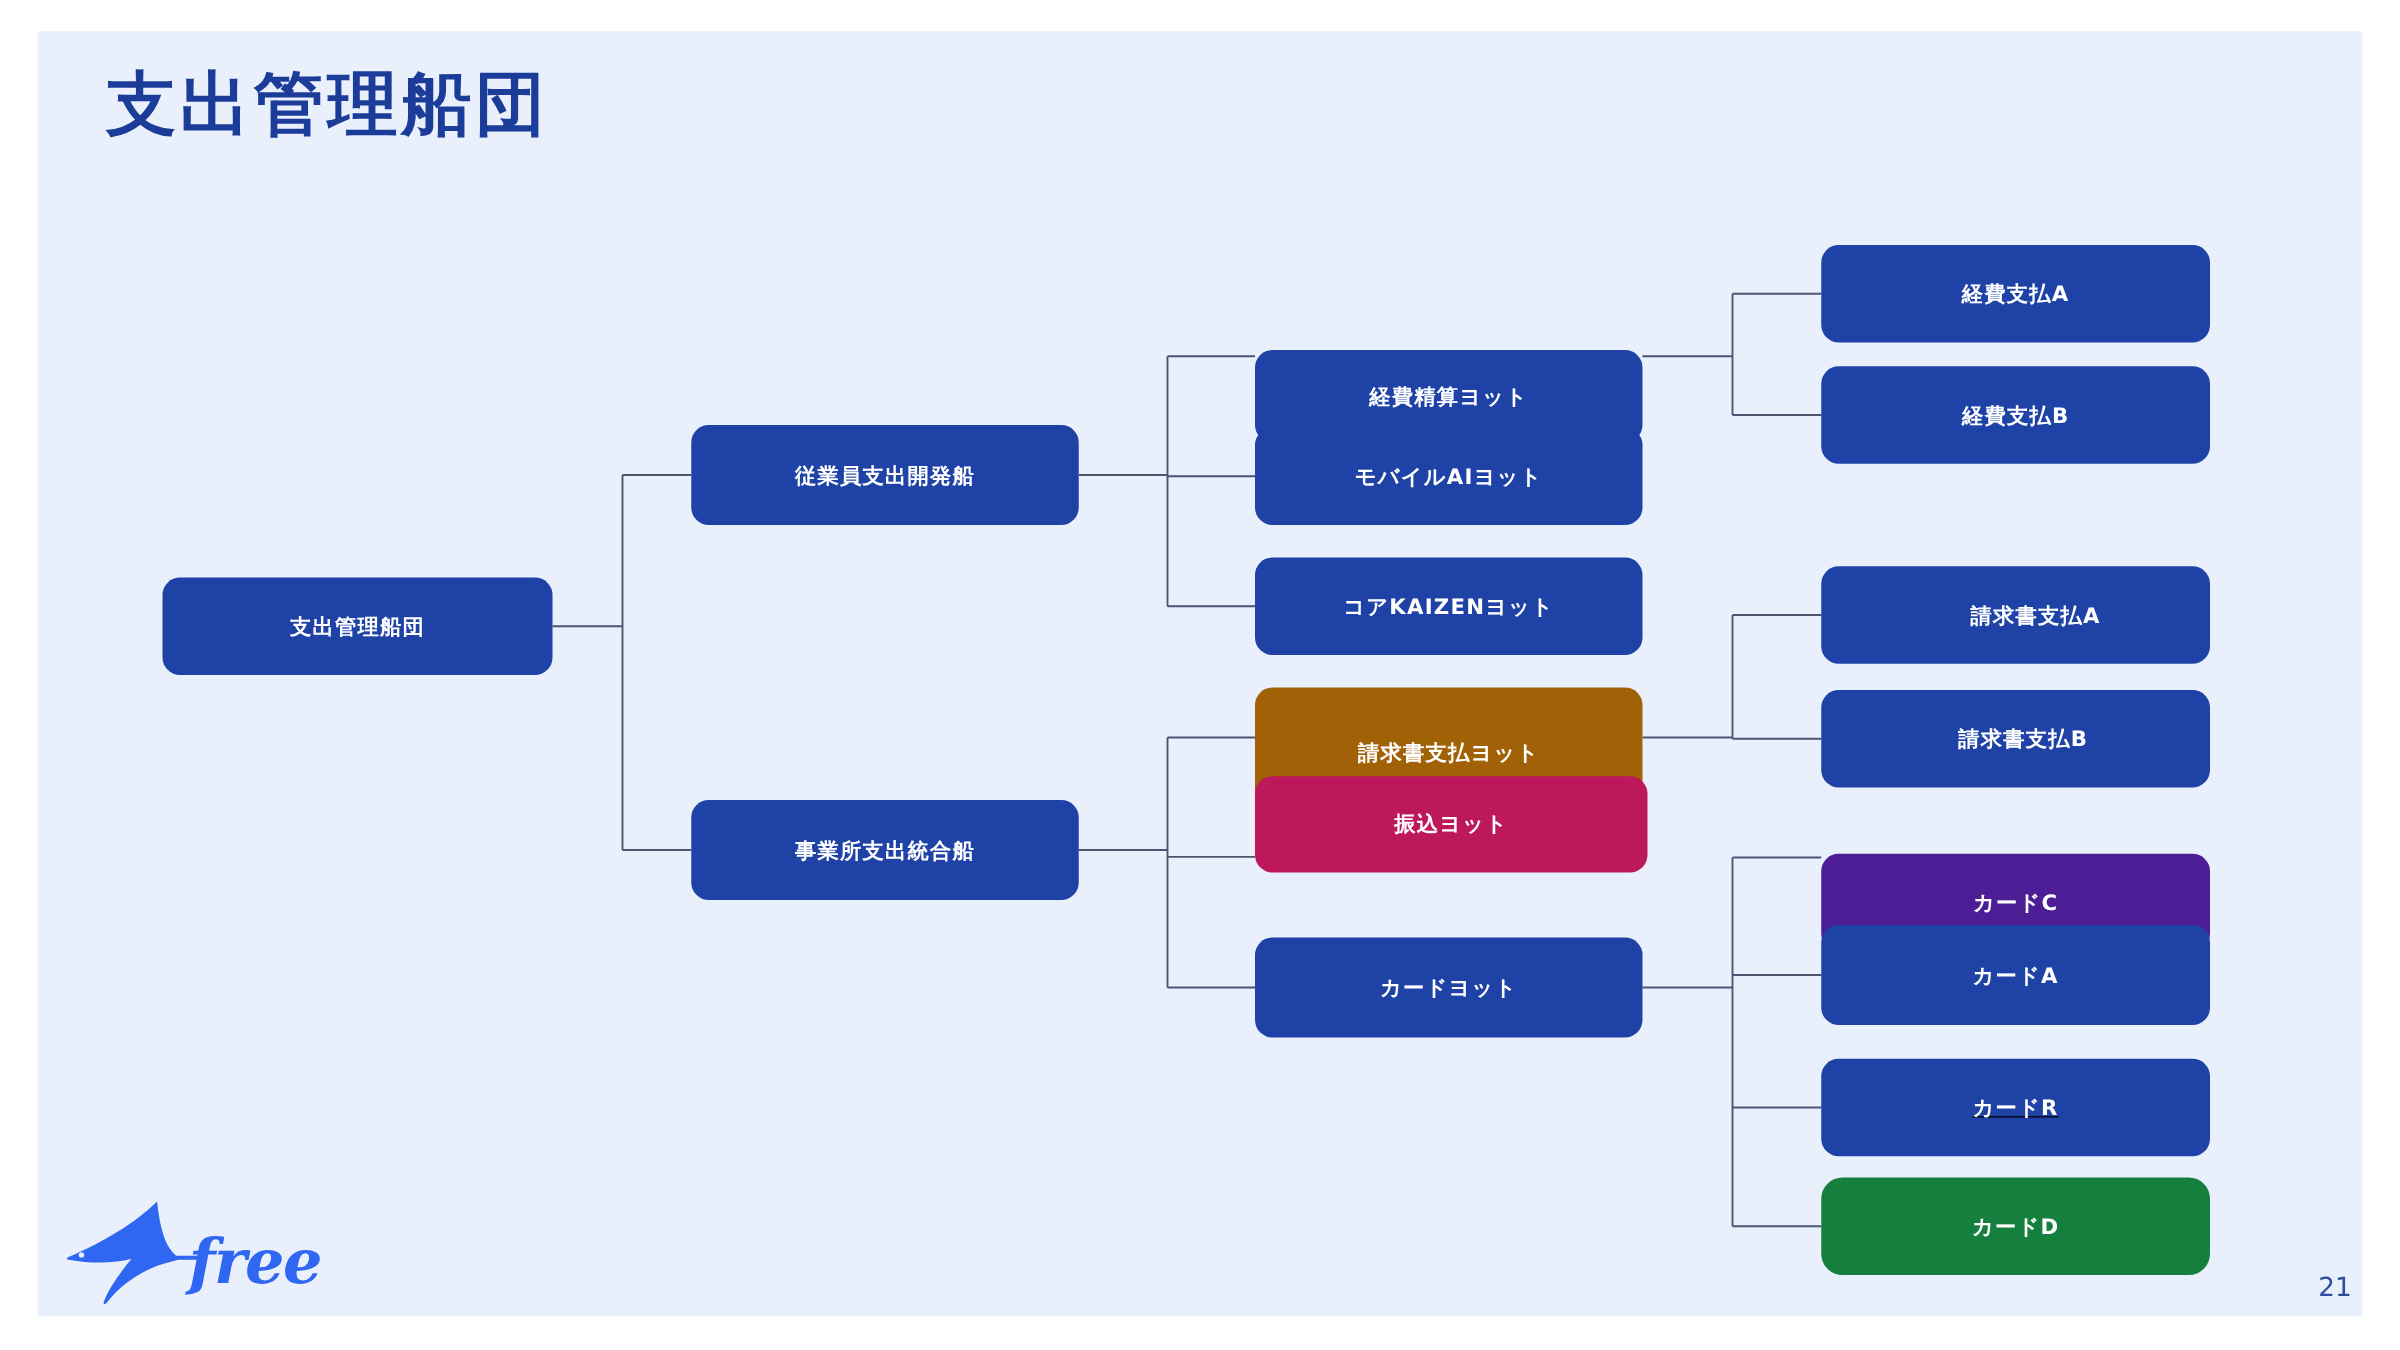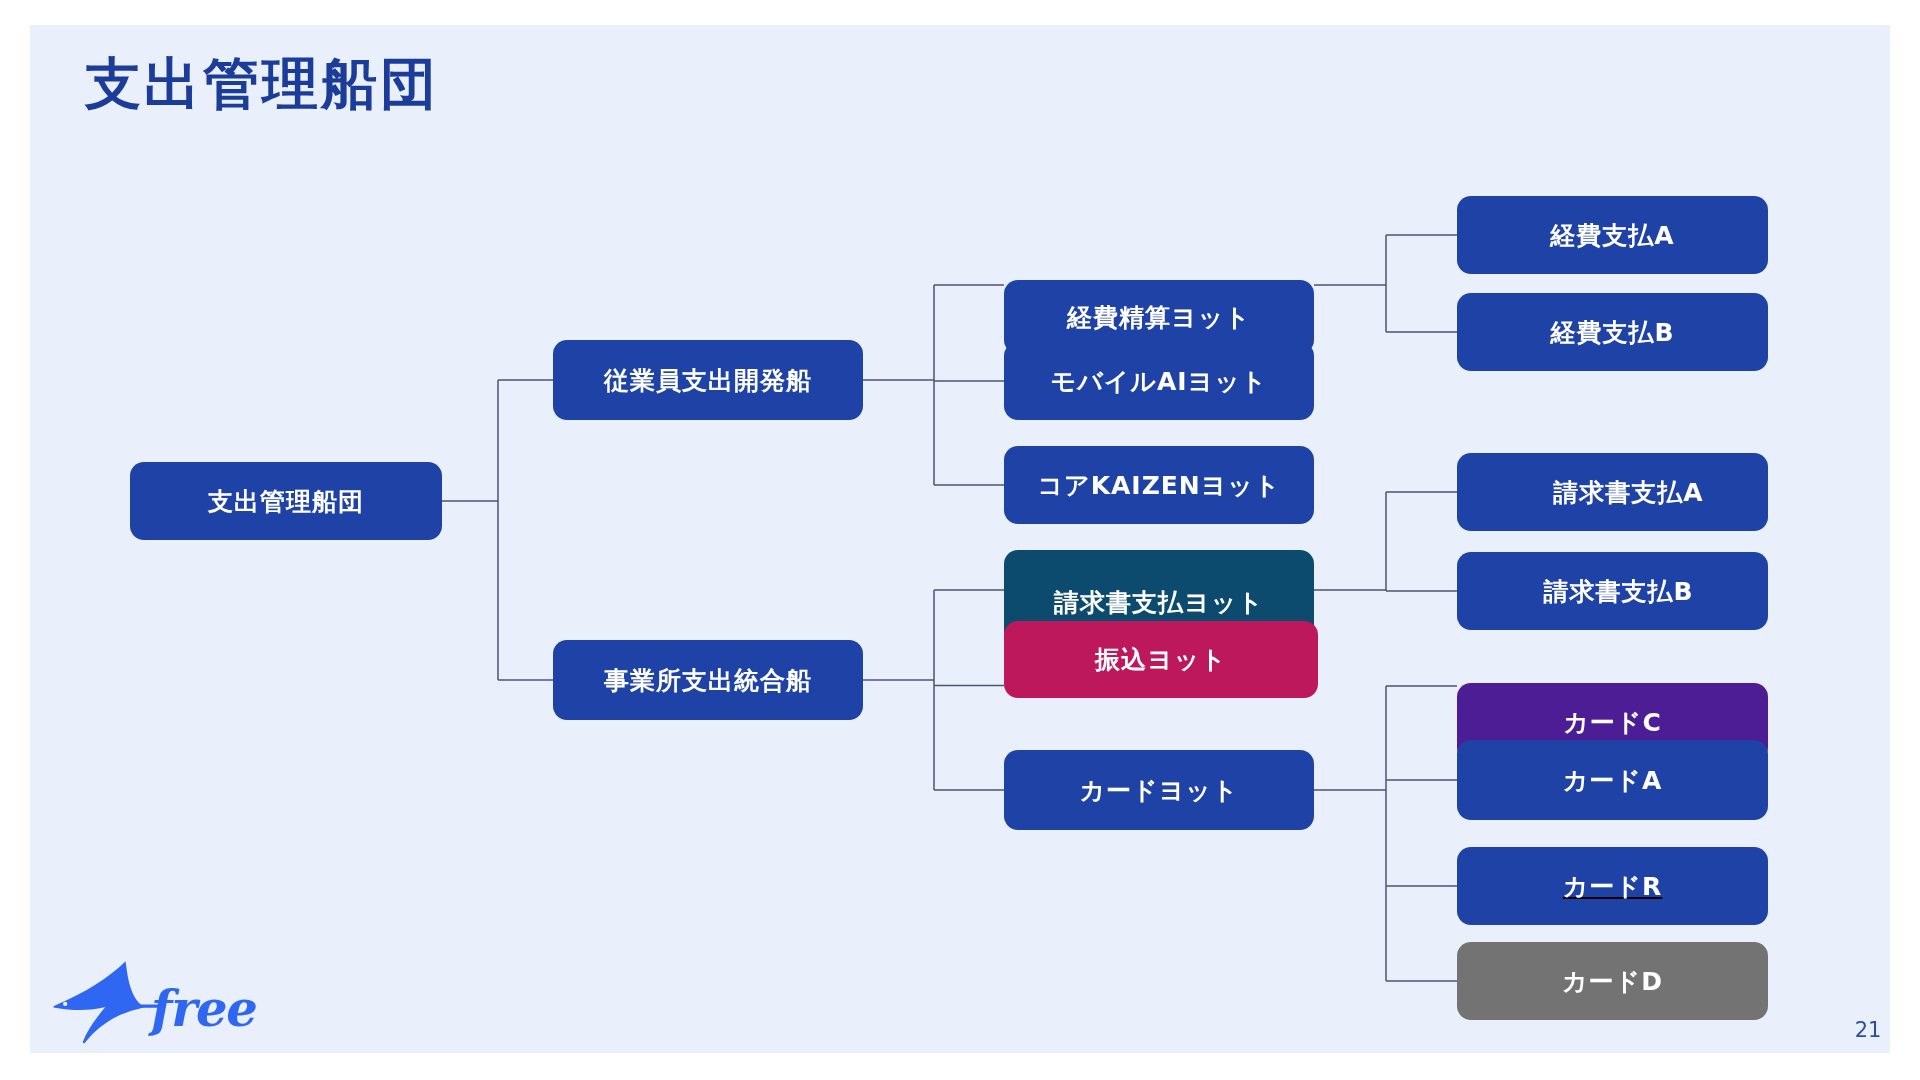--- a/index.html
+++ b/index.html
@@ -46,21 +46,21 @@
     position: absolute;
     background: #1e42a5;
     border-radius: 14px;
     display: flex;
     align-items: center;
     justify-content: center;
     box-sizing: border-box;
   }
   .node span {
     color: #ffffff;
-    font-size: 25px;
+    font-size: 17px;
     font-weight: bold;
     letter-spacing: 1px;
     text-align: left;
     white-space: nowrap;
   }
   .logo {
     position: absolute;
     left: 48px;
     top: 952px;
     width: 210px;
@@ -128,21 +128,21 @@
       </div>
       <div class="node" style="left: 1004px; top: 248px; width: 310px; height: 74px; background: rgb(30, 66, 165); margin-top: 32px;">
         <span style="color: rgb(255, 255, 255);">経費精算ヨット</span>
       </div>
       <div class="node" style="left: 1004px; top: 342px; width: 310px; height: 78px; background: rgb(30, 66, 165);">
         <span style="color: rgb(255, 255, 255);">モバイルAIヨット</span>
       </div>
       <div class="node" style="left: 1004px; top: 446px; width: 310px; height: 78px; background: rgb(30, 66, 165);">
         <span style="color: rgb(255, 255, 255);">コアKAIZENヨット</span>
       </div>
-      <div class="node" style="left: 1004px; top: 550px; width: 310px; height: 104px; background: #0c4a6e;">
+      <div class="node" style="left: 1004px; top: 550px; width: 310px; height: 104px; background: #a16207;">
         <span style="color: rgb(255, 255, 255);">請求書支払ヨット</span>
       </div>
       <div class="node" style="left: 1004px; top: 621px; width: 314px; height: 77px; background: #be185d;">
         <span style="color: rgb(255, 255, 255);">振込ヨット</span>
       </div>
       <div class="node" style="left: 1004px; top: 750px; width: 310px; height: 80px; background: rgb(30, 66, 165);">
         <span style="color: rgb(255, 255, 255);">カードヨット</span>
       </div>
       <div class="node" style="left: 1457px; top: 196px; width: 311px; height: 78px; background: rgb(30, 66, 165);">
         <span style="color: rgb(255, 255, 255);">経費支払A</span>
@@ -158,21 +158,21 @@
       </div>
       <div class="node" style="left: 1457px; top: 647px; width: 311px; height: 78px; background: #4c1d95; margin-top: 36px;">
         <span style="color: rgb(255, 255, 255);">カードC</span>
       </div>
       <div class="node" style="left: 1457px; top: 740px; width: 311px; height: 80px; background: rgb(30, 66, 165);">
         <span style="color: rgb(255, 255, 255);">カードA</span>
       </div>
       <div class="node" style="left: 1457px; top: 847px; width: 311px; height: 78px; background: rgb(30, 66, 165); text-decoration: underline;">
         <span style="color: rgb(255, 255, 255);">カードR</span>
       </div>
-      <div class="node" style="left: 1457px; top: 942px; width: 311px; height: 78px; background: #737373;">
+      <div class="node" style="left: 1457px; top: 942px; width: 311px; height: 78px; background: #15803d; border-radius: 17px;">
         <span style="color: rgb(255, 255, 255);">カードD</span>
       </div>
     </div>
 
   <svg class="logo" viewBox="0 0 330 140">
     <g fill="#2f66f2">
       <path d="M122 6 C98 30 58 56 10 76 C8 77 8 79 11 79 C38 84 68 84 90 78 C75 96 62 114 55 132 C54 135 57 136 59 133 C80 106 110 88 142 81 L152 78 C133 68 126 42 122 6 Z"></path>
       <circle cx="27" cy="73" r="3.4" fill="#e9f0fc"></circle>
       <rect x="140" y="74" width="40" height="5" rx="2.5"></rect>
       <text x="162" y="108" style="font-family:'DejaVu Serif','Liberation Serif',serif;font-style:italic;font-weight:bold;font-size:78px;fill:#2f66f2;letter-spacing:-2px;">freee</text>

